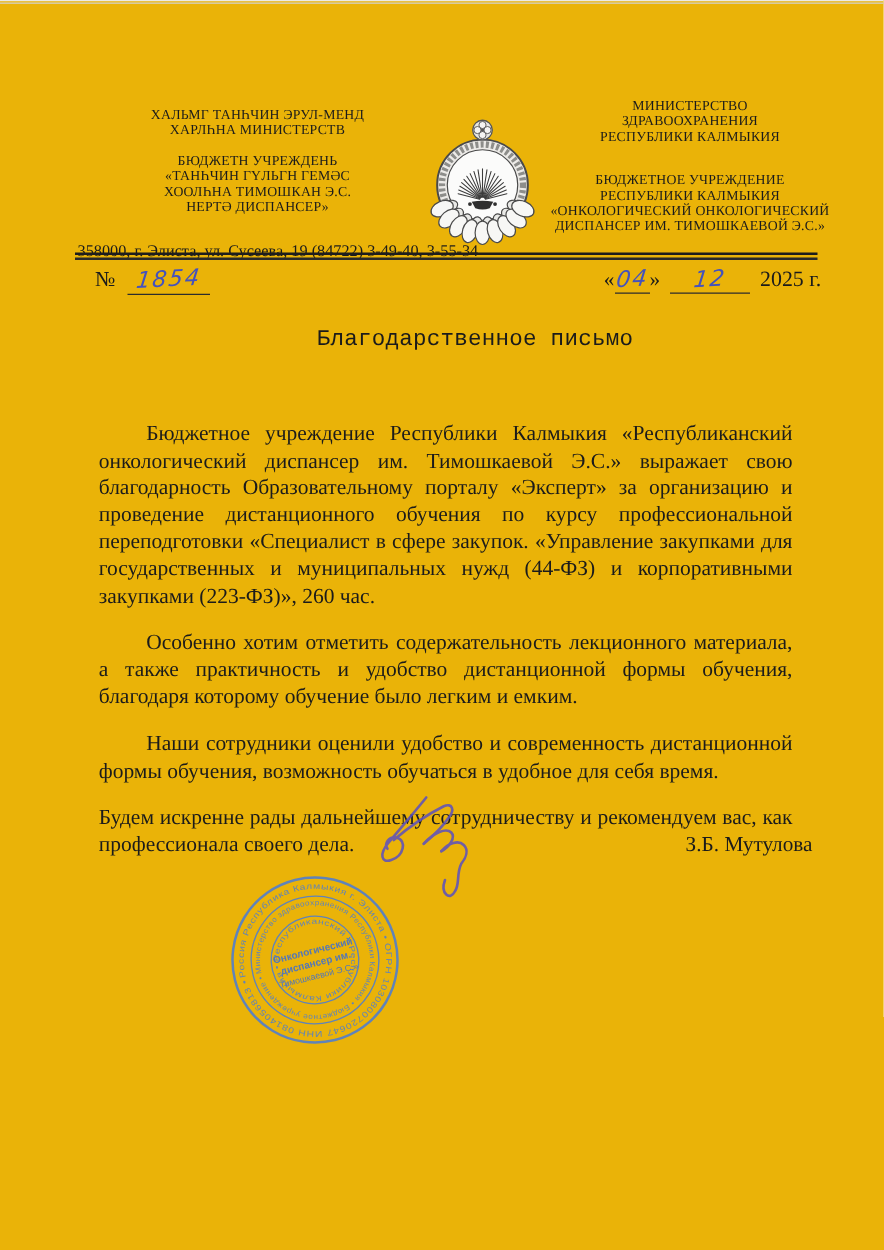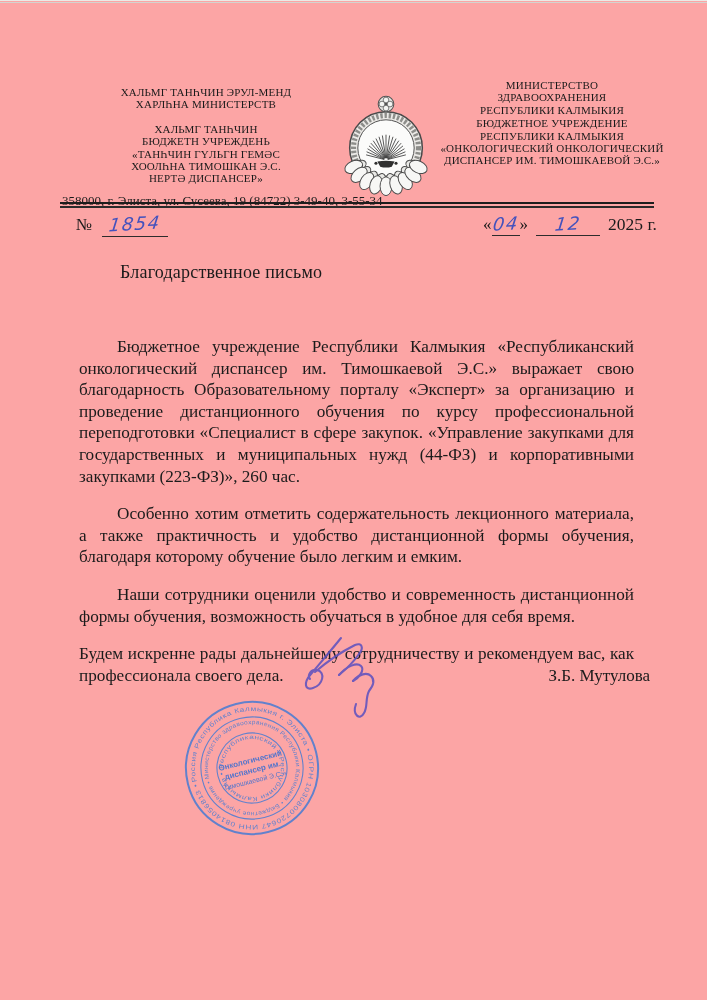--- a/index.html
+++ b/index.html
@@ -1,16 +1,16 @@
 <!DOCTYPE html>
 <html><head>
 <meta charset="utf-8">
 <style>
   html,body{margin:0;padding:0;background:#ffffff;}
-  .page{position:relative;width:707px;height:1000px;background:#fca5a5;overflow:hidden;
+  .page{position:relative;width:707px;height:1000px;background:#eab308;overflow:hidden;
         font-family:"Liberation Serif","DejaVu Serif",serif;color:#1b1b1b;}
   .scan-edge-top{position:absolute;left:0;top:2px;width:707px;height:1px;background:#d4d4d0;}
   .scan-edge-top2{position:absolute;left:0;top:0;width:707px;height:1px;background:#eceae6;}
 
   
   .org-block{position:absolute;text-align:center;font-size:11px;line-height:12.4px;letter-spacing:.2px;}
   .org-left{left:60px;top:86px;width:292px;}
   .org-right{left:424px;top:79px;width:256px;}
   .org-block .grp2{margin-top:12px;}
   .org-line{white-space:nowrap;}
@@ -30,21 +30,21 @@
       font-size:18px;display:inline-block;transform:rotate(-3deg) skewX(-10deg);letter-spacing:1.5px;}
   .num-slot{display:inline-block;min-width:66px;text-align:center;border-bottom:1.5px solid #2c2c2c;
             margin-left:10px;padding-bottom:1px;}
   .date-group{position:absolute;right:50px;top:2px;white-space:nowrap;}
   .day-slot{display:inline-block;min-width:28px;text-align:center;border-bottom:1.3px solid #2c2c2c;}
   .month-slot{display:inline-block;min-width:64px;text-align:center;border-bottom:1.3px solid #2c2c2c;
               margin:0 8px 0 8px;}
   .year{font-size:17.5px;}
 
   
-  .title{position:absolute;left:120px;top:262px;width:520px;text-align:left;font-size:18px;letter-spacing:.2px;}
+  .title{position:absolute;left:120px;top:262px;width:520px;text-align:center;font-size:18px;letter-spacing:.2px;font-family:Liberation Mono, monospace;}
   .body-text{position:absolute;left:63px;top:320px;width:587px;font-size:17.2px;line-height:21.6px;
              text-align:justify;}
   .body-text p{margin:16px;}
   .body-text p.ind{text-indent:38px;}
 
   
   .closing{position:absolute;left:68px;top:648px;font-size:17px;line-height:22px;}
   .signer-name{position:absolute;right:57px;top:666px;font-size:17px;}
   .signature-svg{position:absolute;left:295px;top:628px;width:115px;height:95px;}
 
@@ -56,33 +56,32 @@
 <body>
 
 <div class="page">
   <div class="scan-edge-top2"></div>
   <div class="scan-edge-top"></div>
 
   <div class="org-block org-left">
     <div class="org-line">ХАЛЬМГ ТАНҺЧИН ЭРУЛ-МЕНД</div>
     <div class="org-line">ХАРЛҺНА МИНИСТЕРСТВ</div>
     <div class="grp2">
-      <div class="org-line">ХАЛЬМГ ТАНҺЧИН</div>
       <div class="org-line">БЮДЖЕТН УЧРЕЖДЕНЬ</div>
       <div class="org-line">«ТАНҺЧИН ГҮЛЬГН ГЕМӘС</div>
       <div class="org-line">ХООЛҺНА ТИМОШКАН Э.С.</div>
       <div class="org-line">НЕРТӘ ДИСПАНСЕР»</div>
     </div>
   </div>
 
   <div class="org-block org-right">
     <div class="org-line">МИНИСТЕРСТВО</div>
     <div class="org-line">ЗДРАВООХРАНЕНИЯ</div>
     <div class="org-line">РЕСПУБЛИКИ КАЛМЫКИЯ</div>
-    <div class="grp2" style="margin-top:1px;">
+    <div class="grp2" style="margin-top:22px;">
       <div class="org-line">БЮДЖЕТНОЕ УЧРЕЖДЕНИЕ</div>
       <div class="org-line">РЕСПУБЛИКИ КАЛМЫКИЯ</div>
       <div class="org-line">«ОНКОЛОГИЧЕСКИЙ ОНКОЛОГИЧЕСКИЙ</div>
       <div class="org-line">ДИСПАНСЕР ИМ. ТИМОШКАЕВОЙ Э.С.»</div>
     </div>
   </div>
 
   <svg class="emblem" viewBox="-45 -58 90 116" xmlns="http://www.w3.org/2000/svg">
     <g id="emblem-main">
       <circle cx="0" cy="0" r="38" fill="#eceae7" stroke="#4a4a4a" stroke-width="1.6"></circle>

